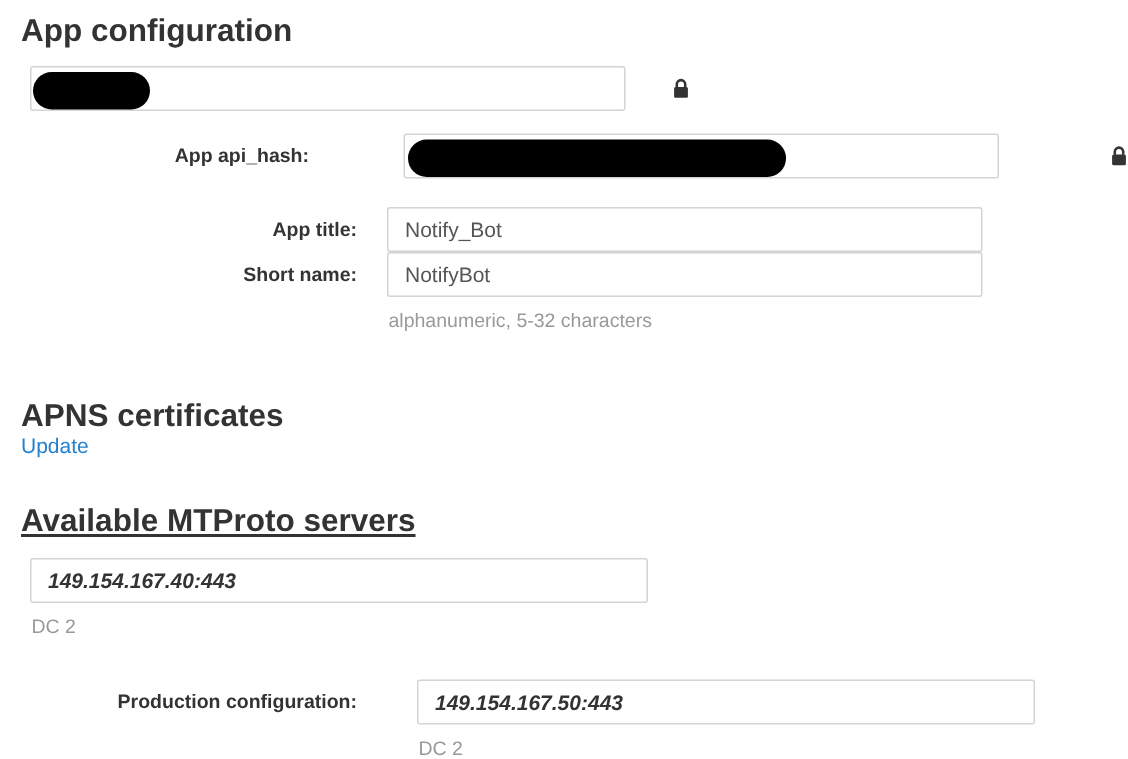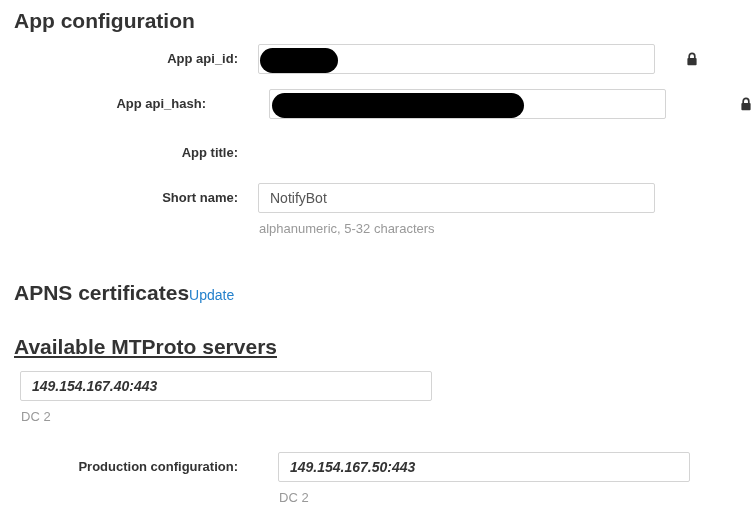--- a/index.html
+++ b/index.html
@@ -67,47 +67,47 @@
   .lock {
     margin-left: 31px;
     margin-top: 8px;
     width: 12px;
     height: 14px;
     flex: 0 0 auto;
   }
   .row-1 { margin-top: 12px; }
   .row-2 { margin-top: 15px; gap: 43px; }
   .row-3 { margin-top: 19px; }
-  .row-4 { margin-top: 15px; }
+  .row-4 { }
   .apns-row {
     margin-top: 46px;
     padding-left: 14px;
     display: flex;
     align-items: baseline;
+    flex-direction: column;
   }
   .update-link {
     margin-left: 0;
     font-size: 14px;
     color: #2481cc;
     text-decoration: none;
     cursor: pointer;
   }
   .mtproto-title { margin-top: 32px; padding-left: 14px; text-decoration: underline; }
   .row-test { margin-top: 13px; }
   .row-prod { margin-top: 28px; gap: 20px; }
 </style>
 </head>
 <body>
 
 <div class="page">
 
   <h1 class="section-title h1-pad">App configuration</h1>
 
   <div class="form-row row-1">
-    <div class="form-label">App api_id:</div>
     <div class="control">
       <span class="input-wrap">
         <input class="text-input" type="text" readonly="" value="" style="">
         <span class="redact redact-id"></span>
       </span>
     </div>
     <span class="lock">
       <svg width="12" height="14" viewBox="0 0 12 14">
         <path d="M3.2 6.2 V4.2 a2.8 2.8 0 0 1 5.6 0 V6.2" fill="none" stroke="#333" stroke-width="1.7"></path>
         <rect x="1.4" y="6" width="9.2" height="7.2" rx="1" fill="#333"></rect>
@@ -126,20 +126,23 @@
     <span class="lock">
       <svg width="12" height="14" viewBox="0 0 12 14">
         <path d="M3.2 6.2 V4.2 a2.8 2.8 0 0 1 5.6 0 V6.2" fill="none" stroke="#333" stroke-width="1.7"></path>
         <rect x="1.4" y="6" width="9.2" height="7.2" rx="1" fill="#333"></rect>
       </svg>
     </span>
   </div>
 
   <div class="form-row row-3">
     <div class="form-label">App title:</div>
+    <div class="control">
+      <input class="text-input" type="text" value="Notify_Bot" style="">
+    </div>
   </div>
 
   <div class="form-row row-4">
     <div class="form-label">Short name:</div>
     <div class="control">
       <input class="text-input" type="text" value="NotifyBot" style="">
       <div class="helper">alphanumeric, 5-32 characters</div>
     </div>
   </div>
 

